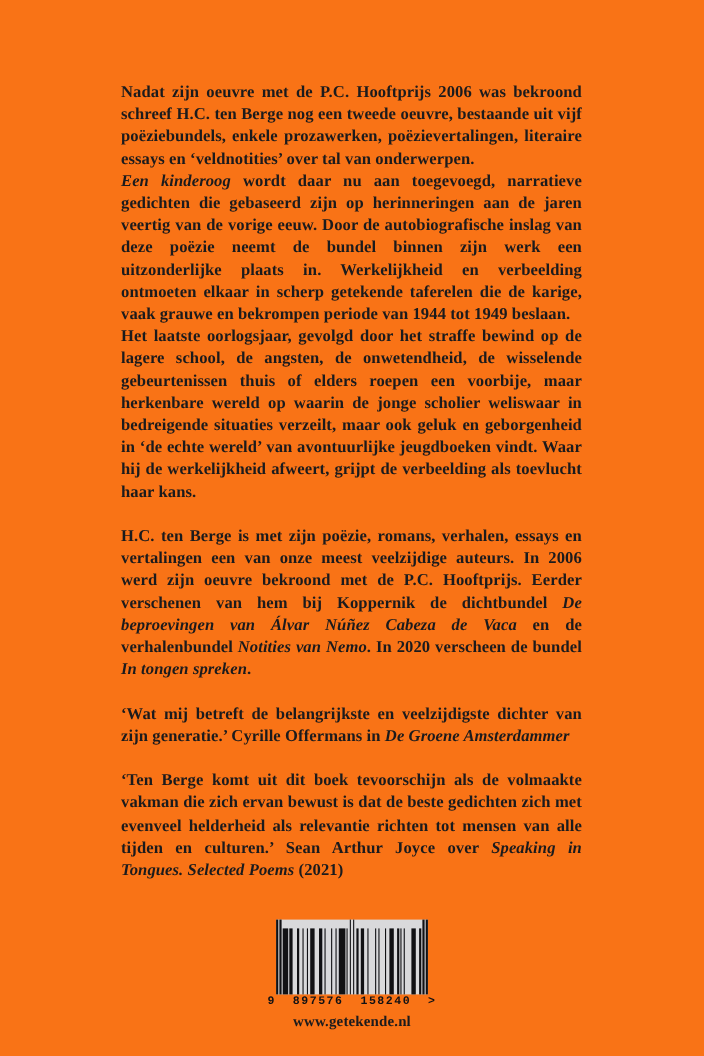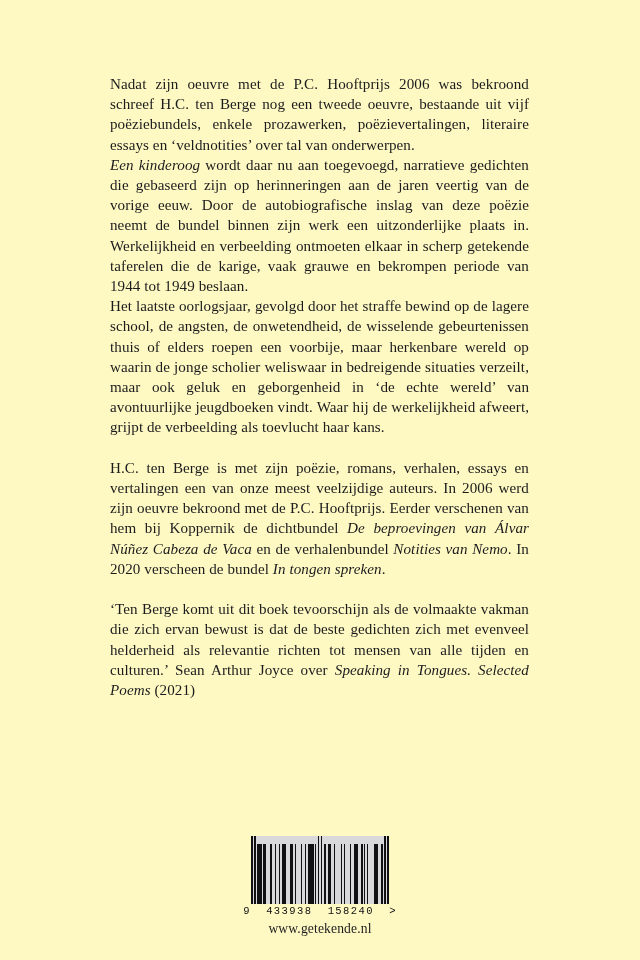--- a/index.html
+++ b/index.html
@@ -13,21 +13,22 @@
     font-family: "Liberation Serif", "DejaVu Serif", serif;
     color: #1b1b1d;
     overflow: hidden;
     position: relative;
     -webkit-font-smoothing: antialiased;
   }
 
   .cover {
     position: absolute;
     inset: 0;
-    background: #fef9c3;
+    background: #f97316;
+    font-weight: bold;
   }
 
   .textblock {
     position: absolute;
     left: 110px;
     top: 74px;
     width: 419px;
   }
 
   .para {
@@ -112,20 +113,21 @@
   <div class="textblock">
 
     <div class="blurb">
       <p class="para">Nadat zijn oeuvre met de P.C. Hooftprijs 2006 was bekroond schreef H.C. ten Berge nog een tweede oeuvre, bestaande uit vijf poëziebundels, enkele prozawerken, poëzievertalingen, literaire essays en ‘veldnotities’ over tal van onderwerpen.</p>
       <p class="para"><i>Een kinderoog</i> wordt daar nu aan toegevoegd, narratieve gedichten die gebaseerd zijn op herinneringen aan de jaren veertig van de vorige eeuw. Door de autobiografische inslag van deze poëzie neemt de bundel binnen zijn werk een uitzonderlijke plaats in. Werkelijkheid en verbeelding ontmoeten elkaar in scherp getekende taferelen die de karige, vaak grauwe en bekrompen periode van 1944 tot 1949 beslaan.</p>
       <p class="para">Het laatste oorlogsjaar, gevolgd door het straffe bewind op de lagere school, de angsten, de onwetendheid, de wisselende gebeurtenissen thuis of elders roepen een voorbije, maar herkenbare wereld op waarin de jonge scholier weliswaar in bedreigende situaties verzeilt, maar ook geluk en geborgenheid in ‘de echte wereld’ van avontuurlijke jeugdboeken vindt. Waar hij de werkelijkheid afweert, grijpt de verbeelding als toevlucht haar kans.</p>
     </div>
 
     <p class="para gap-block">H.C. ten Berge is met zijn poëzie, romans, verhalen, essays en vertalingen een van onze meest veelzijdige auteurs. In 2006 werd zijn oeuvre bekroond met de P.C. Hooftprijs. Eerder verschenen van hem bij Koppernik de dichtbundel <i>De beproevingen van Álvar Núñez Cabeza de Vaca</i> en de verhalenbundel <i>Notities van Nemo</i>. In 2020 verscheen de bundel <i>In tongen spreken</i>.</p>
 
+    <p class="para quote">‘Wat mij betreft de belangrijkste en veelzijdigste dichter van zijn generatie.’ Cyrille Offermans in <i>De Groene Amsterdammer</i></p>
 
     <p class="para quote">‘Ten Berge komt uit dit boek tevoorschijn als de volmaakte vakman die zich ervan bewust is dat de beste gedichten zich met evenveel helderheid als relevantie richten tot mensen van alle tijden en culturen.’ Sean Arthur Joyce over <i>Speaking in Tongues. Selected Poems</i> (2021)</p>
 
   </div>
 
   <div class="barcode-area">
     <div class="barcode-bars">
         <i style="width: 1.45px; background: rgb(17, 17, 20);"></i>
         <i class="sp" style="width: 1.45px; background: transparent;"></i>
         <i style="width: 1.45px; background: rgb(17, 17, 20);"></i>
@@ -181,20 +183,20 @@
         <i class="short" style="width: 4.35px; background: rgb(17, 17, 20);"></i>
         <i class="sp short" style="width: 2.9px; background: transparent;"></i>
         <i class="short" style="width: 1.45px; background: rgb(17, 17, 20);"></i>
         <i class="sp short" style="width: 1.45px; background: transparent;"></i>
         <i style="width: 1.45px; background: rgb(17, 17, 20);"></i>
         <i class="sp" style="width: 1.45px; background: transparent;"></i>
         <i style="width: 1.45px; background: rgb(17, 17, 20);"></i>
       </div>
     <div class="barcode-digits" style="width: 153.75px;">
       <span>9</span>
-      <span>433938</span>
+      <span>897576</span>
       <span>158240</span>
       <span>&gt;</span>
     </div>
     <div class="barcode-url">www.getekende.nl</div>
   </div>
 
 </div>
 
 </body></html>

